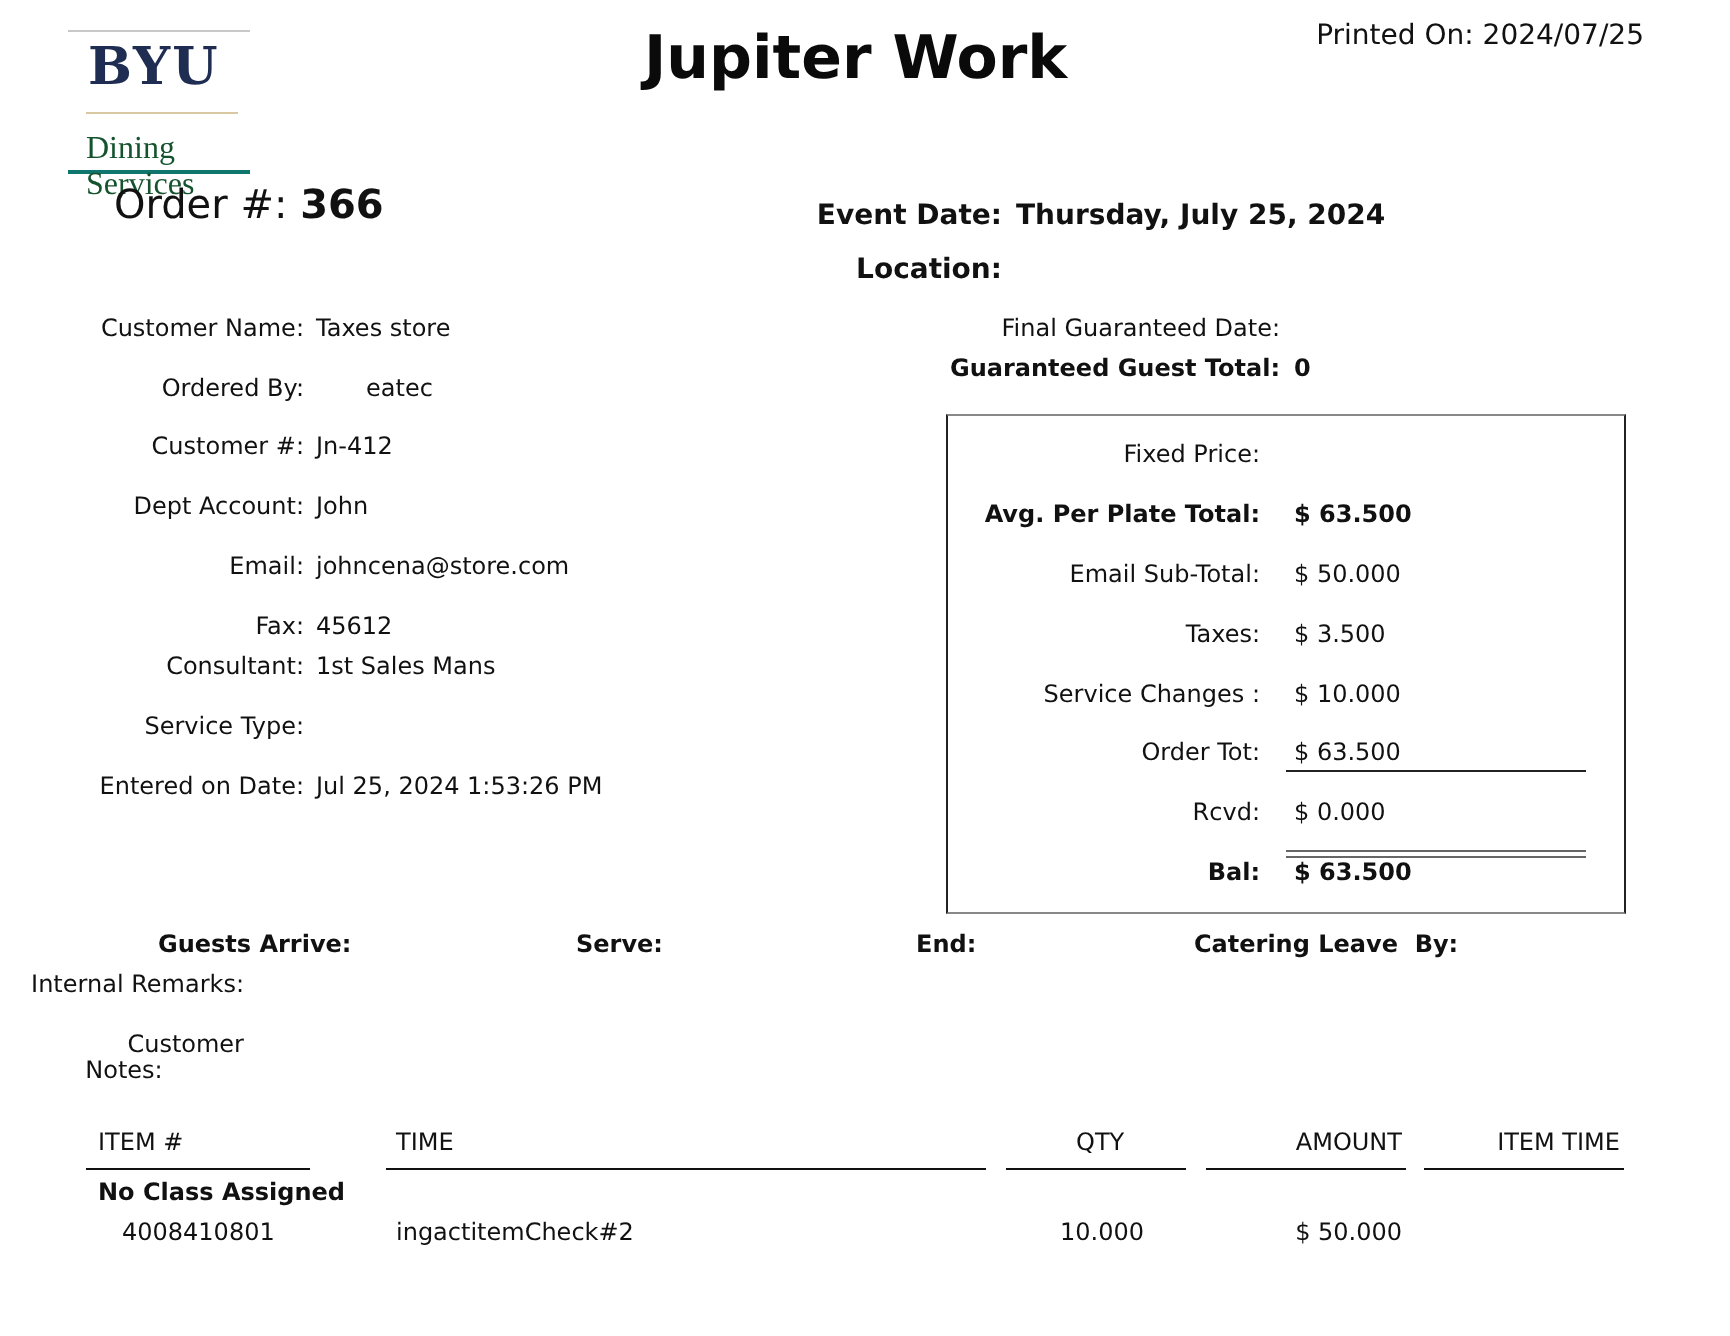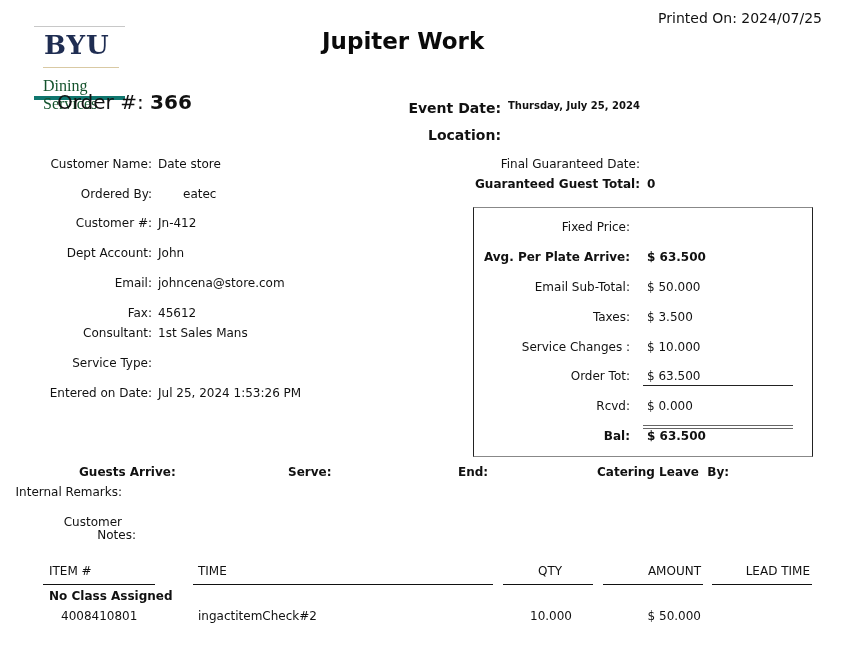--- a/index.html
+++ b/index.html
@@ -1,26 +1,26 @@
 <!DOCTYPE html>
 <html><head>
 <meta charset="utf-8">
 <style>
   html, body { margin: 0; padding: 0; background: #ffffff; }
   body { width: 865px; height: 668px; position: relative; overflow: hidden;
          font-family: "DejaVu Sans", sans-serif; color: #111; font-size: 12px; }
   .abs { position: absolute; white-space: nowrap; }
-  .logo { position: absolute; left: 34px; top: 26px; width: 91px; height: 69px;
-          border-top: 1px solid #c8c8c8; border-bottom: 4px solid #0f766e; }
+  .logo { position: absolute; left: 34px; top: 15px; width: 91px; height: 69px;
+          border-top: 1px solid #c8c8c8; border-bottom: 2px solid #0f766e; }
   .logo-byu { position: absolute; left: 10px; top: 3px; font-family: "DejaVu Serif", serif;
               font-weight: bold; font-size: 26px; color: #1f2d52; letter-spacing: 1px; }
   .logo-rule { position: absolute; left: 9px; top: 40px; width: 76px; height: 1px; background: #d9c9a3; }
   .logo-sub { position: absolute; left: 9px; top: 50px; font-family: "Liberation Serif", serif;
               font-size: 16px; color: #14532d; }
-  .title { left: 322px; top: 28px; font-size: 23px; font-weight: bold; color: #0a0a0a; }
+  .title { left: 322px; top: 12px; font-size: 30px; font-weight: bold; color: #0a0a0a; }
   .printed { right: 43px; top: 10px; font-size: 14px; }
   .order { left: 57px; top: 90px; font-size: 20px; }
   .order b { font-weight: bold; }
   .r { text-align: right; }
   .lbl { position: absolute; text-align: right; white-space: nowrap; }
   .val { position: absolute; white-space: nowrap; }
   .bold { font-weight: bold; }
   .box { position: absolute; left: 473px; top: 207px; width: 338px; height: 248px;
          border: 1px solid #222; border-top-color: #888; border-bottom-color: #888; }
   .hline { position: absolute; height: 1px; background: #222; }
@@ -40,32 +40,32 @@
 <div class="abs printed">
   <span>Printed On:</span>
   <span>2024/07/25</span>
 </div>
 <div class="abs order">
   <span>Order #:</span>
   <b>366</b>
 </div>
 
 <div class="lbl bold" style="left:380px;width:121px;top:100px;font-size:14px;">Event Date:</div>
-<div class="val bold" style="left:508px;top:100px;font-size:10px;">Thursday, July 25, 2024</div>
+<div class="val bold" style="left:508px;top:100px;font-size:14px;">Thursday, July 25, 2024</div>
 <div class="lbl bold" style="left:380px;width:121px;top:127px;font-size:14px;">Location:</div>
 <div class="val bold" style="left:508px;top:127px;font-size:14px;"></div>
 
 <div class="lbl" style="left:440px;width:200px;top:157px;">Final Guaranteed Date:</div>
 <div class="val" style="left:647px;top:157px;"></div>
 <div class="lbl bold" style="left:440px;width:200px;top:177px;">Guaranteed Guest Total:</div>
 <div class="val bold" style="left:647px;top:177px;">0</div>
 
 <div>
   <div class="lbl" style="left:20px;width:132px;top:157px;">Customer Name:</div>
-  <div class="val" style="left:158px;top:157px;">Date store</div>
+  <div class="val" style="left:158px;top:157px;">Taxes store</div>
 
   <div class="lbl" style="left:20px;width:132px;top:187px;">Ordered By:</div>
   <div class="val" style="left:158px;top:187px;margin-left:25px;">eatec</div>
 
   <div class="lbl" style="left:20px;width:132px;top:216px;">Customer #:</div>
   <div class="val" style="left:158px;top:216px;">Jn-412</div>
 
   <div class="lbl" style="left:20px;width:132px;top:246px;">Dept Account:</div>
   <div class="val" style="left:158px;top:246px;">John</div>
 
@@ -83,21 +83,21 @@
 
   <div class="lbl" style="left:20px;width:132px;top:386px;">Entered on Date:</div>
   <div class="val" style="left:158px;top:386px;">Jul 25, 2024 1:53:26 PM</div>
 </div>
 
 <div class="box"></div>
 <div>
   <div class="lbl" style="left:480px;width:150px;top:220px;">Fixed Price:</div>
   <div class="val" style="left:647px;top:220px;"></div>
 
-  <div class="lbl bold" style="left:480px;width:150px;top:250px;">Avg. Per Plate Arrive:</div>
+  <div class="lbl bold" style="left:480px;width:150px;top:250px;">Avg. Per Plate Total:</div>
   <div class="val bold" style="left:647px;top:250px;">$ 63.500</div>
 
   <div class="lbl" style="left:480px;width:150px;top:280px;">Email Sub-Total:</div>
   <div class="val" style="left:647px;top:280px;">$ 50.000</div>
 
   <div class="lbl" style="left:480px;width:150px;top:310px;">Taxes:</div>
   <div class="val" style="left:647px;top:310px;">$ 3.500</div>
 
   <div class="lbl" style="left:480px;width:150px;top:340px;">Service Changes :</div>
   <div class="val" style="left:647px;top:340px;">$ 10.000</div>
@@ -115,28 +115,28 @@
   <div class="val bold" style="left:647px;top:429px;">$ 63.500</div>
 </div>
 
 <div class="val bold" style="left:79px;top:465px;">Guests Arrive:</div>
 <div class="val bold" style="left:288px;top:465px;text-align:center;">Serve:</div>
 <div class="val bold" style="left:458px;top:465px;">End:</div>
 <div class="val bold" style="left:597px;top:465px;white-space:pre;">Catering Leave  By:</div>
 
 <div class="lbl" style="left:0px;width:122px;top:485px;">Internal Remarks:</div>
 <div class="lbl" style="left:0px;width:122px;top:515px;">Customer</div>
-<div class="lbl" style="left:14px;width:122px;top:528px;">Notes:</div>
+<div class="lbl" style="left:1px;width:122px;top:528px;text-align:center;">Notes:</div>
 
 <div>
   <div class="th" style="left:49px;">ITEM #</div>
   <div class="th" style="left:198px;">TIME</div>
   <div class="th" style="left:538px;">QTY</div>
   <div class="th r" style="left:603px;width:98px;">AMOUNT</div>
-  <div class="th r" style="left:712px;width:98px;">LEAD TIME</div>
+  <div class="th r" style="left:712px;width:98px;">ITEM TIME</div>
 
   <div class="thline" style="left:43px;width:112px;"></div>
   <div class="thline" style="left:193px;width:300px;"></div>
   <div class="thline" style="left:503px;width:90px;"></div>
   <div class="thline" style="left:603px;width:100px;"></div>
   <div class="thline" style="left:712px;width:100px;"></div>
 
   <div class="val bold" style="left:49px;top:589px;">No Class Assigned</div>
 
   <div>

